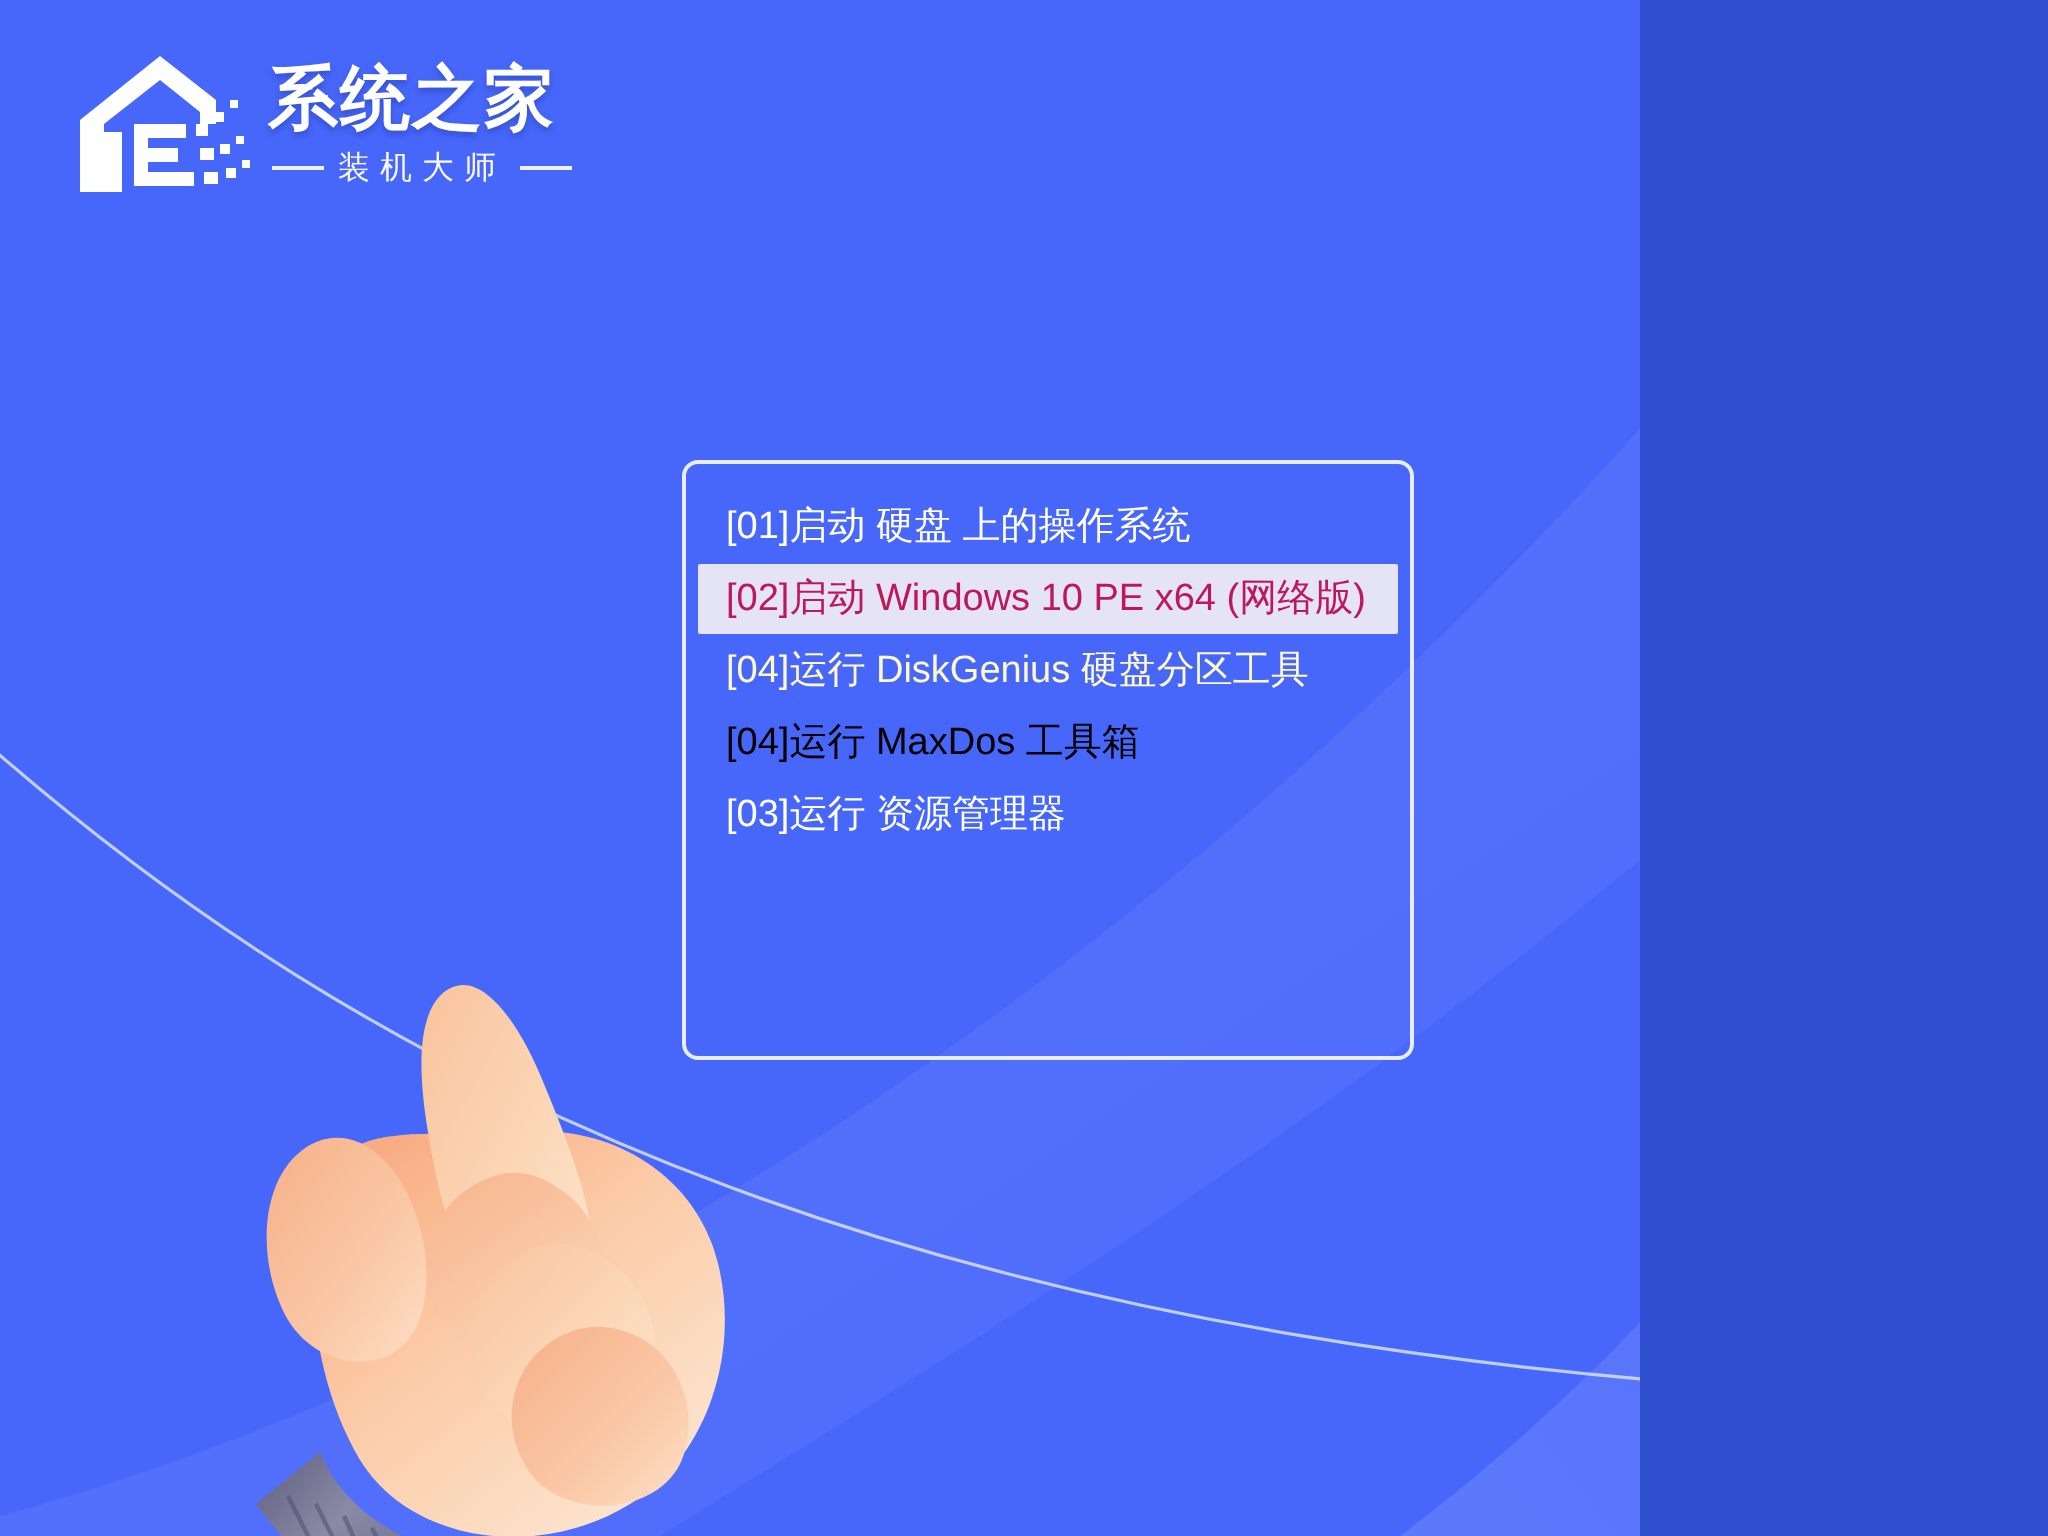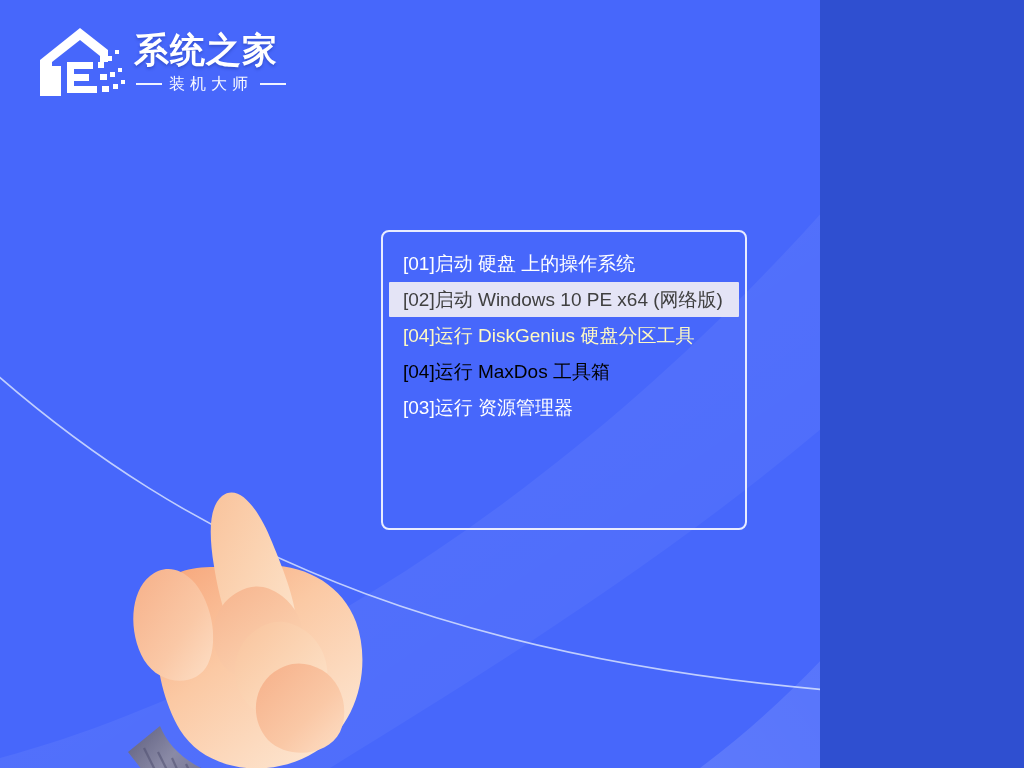--- a/index.html
+++ b/index.html
@@ -103,21 +103,20 @@
   #menu-box {
     position: absolute;
     left: 341px;
     top: 230px;
     width: 366px;
     height: 300px;
     border: 2px solid #e9ecff;
     border-radius: 8px;
     box-sizing: border-box;
     padding: 14px 0 0 0;
-    margin-left: 40px;
   }
   #menu-list {
     list-style: none;
     margin: 0;
     padding: 0;
   }
   .menu-item {
     height: 35px;
     line-height: 35px;
     margin: 0 6px 1px 6px;
@@ -199,21 +198,21 @@
         <span id="logo-sub">装机大师</span>
         <span class="sub-dash"></span>
       </div>
     </div>
   </div>
 
 
   <div id="menu-box" style="border-color: rgb(233, 236, 255);">
     <ul id="menu-list">
         <li class="menu-item" style="color: rgb(255, 255, 255);">[01]启动 硬盘 上的操作系统</li>
-        <li class="menu-item selected" style="color: #404040; background: rgb(228, 228, 246);">[02]启动 Windows 10 PE x64 (网络版)</li>
+        <li class="menu-item selected" style="color: #be185d; background: rgb(228, 228, 246);">[02]启动 Windows 10 PE x64 (网络版)</li>
         <li class="menu-item" style="color: #fef9c3;">[04]运行 DiskGenius 硬盘分区工具</li>
         <li class="menu-item" style="color: #000000;">[04]运行 MaxDos 工具箱</li>
         <li class="menu-item" style="color: rgb(255, 255, 255);">[03]运行 资源管理器</li>
       </ul>
   </div>
 
   <svg id="hand" viewBox="0 0 300 300" aria-hidden="true">
     <defs>
       <linearGradient id="skinA" x1="0" y1="0" x2="1" y2="1">
         <stop offset="0%" stop-color="#f9c39c"></stop>

